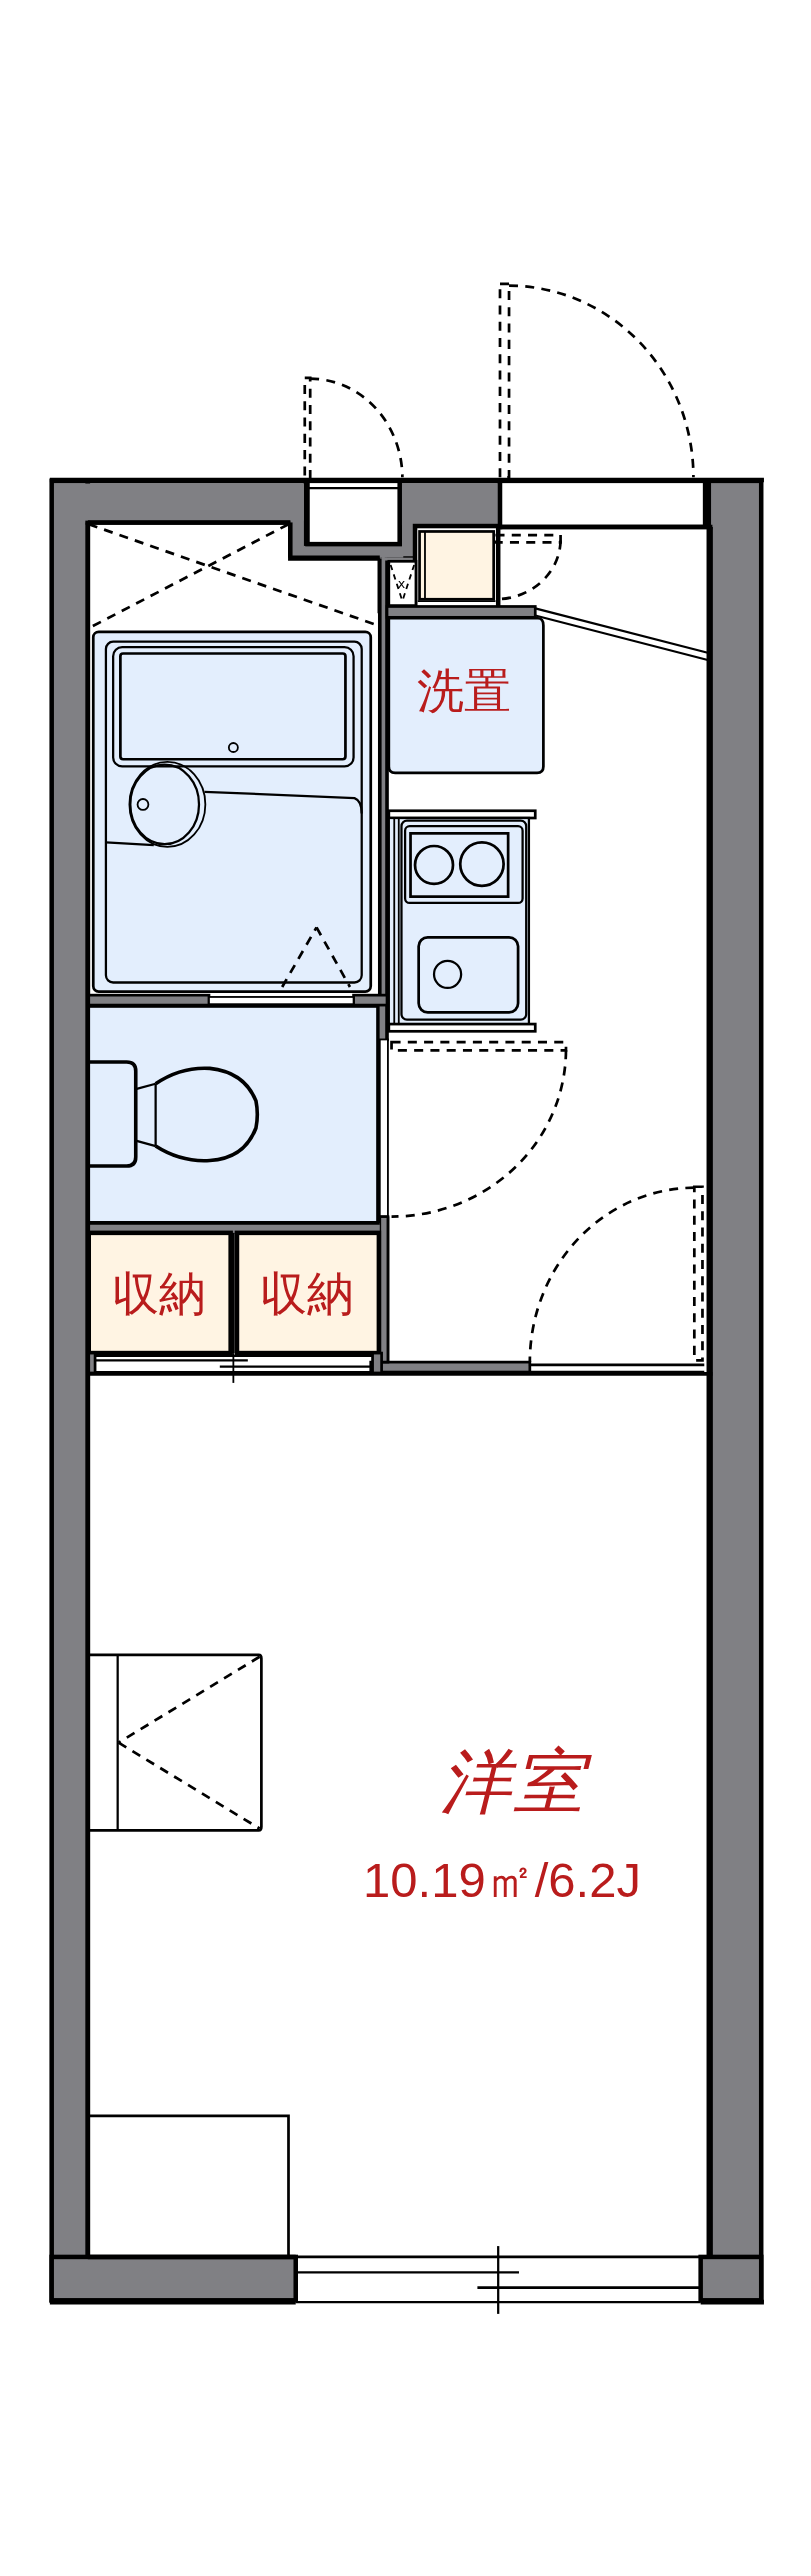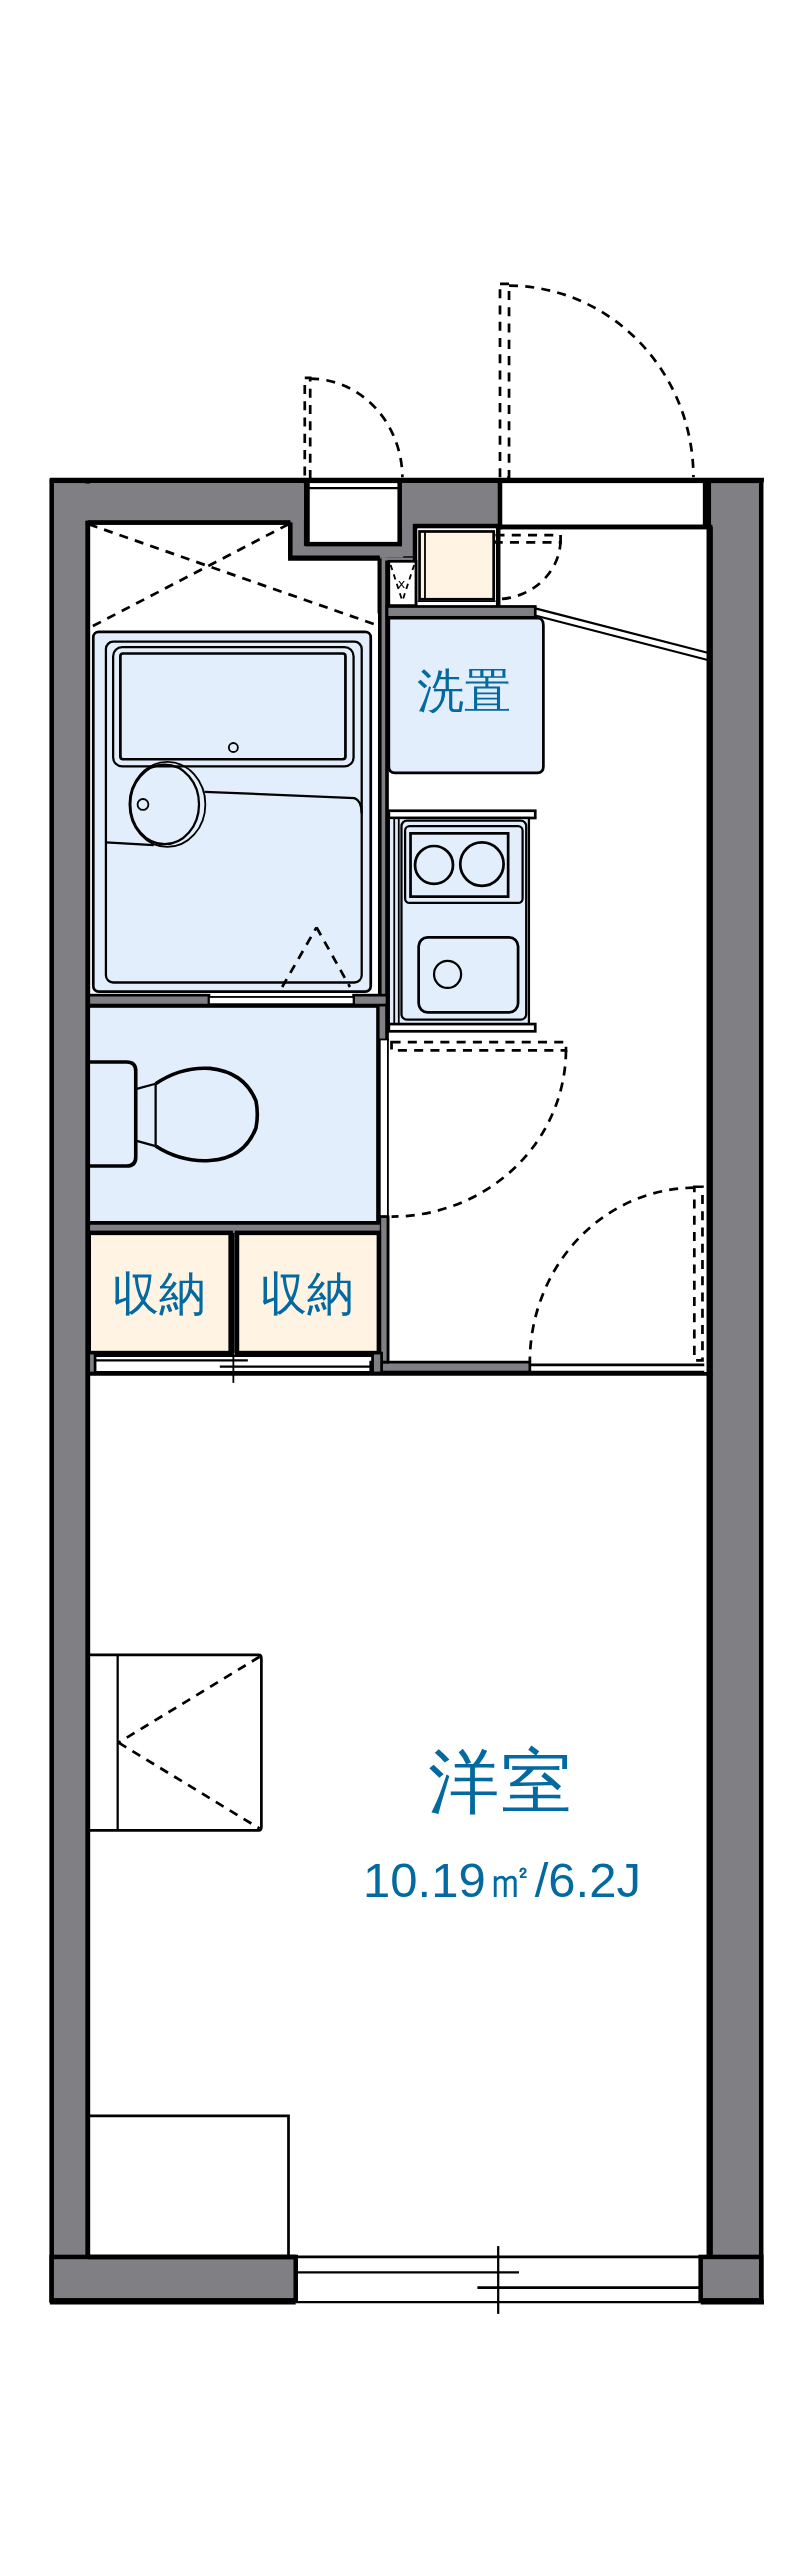--- a/index.html
+++ b/index.html
@@ -7,21 +7,21 @@
     position: relative;
     width: 812px;
     height: 2576px;
     background: #ffffff;
     overflow: hidden;
   }
   #plan { position: absolute; left: 0; top: 0; }
   .label {
     position: absolute;
     font-family: "DejaVu Sans", sans-serif;
-    color: #0369a1;
+    color: #b91c1c;
     white-space: nowrap;
     text-align: center;
     line-height: 1;
     transform: translateX(-50%);
   }
   .label.room-name { font-size: 71px; font-weight: 400; letter-spacing: 1.8px; }
   .label.room-area { font-size: 49px; font-family: "Liberation Sans", sans-serif; margin-top: 28px; }
   .label.small { font-size: 47px; }
 </style>
 </head>
@@ -218,16 +218,16 @@
       <line x1="327" y1="2547" x2="775" y2="2547" stroke="#000" stroke-width="2.5"></line>
       <line x1="551" y1="2485" x2="551" y2="2560" stroke="#000" stroke-width="2.5"></line>
       <line x1="55" y1="2547" x2="327" y2="2547" stroke="#000" stroke-width="5"></line>
       <line x1="775" y1="2547" x2="845" y2="2547" stroke="#000" stroke-width="5"></line>
     </g>
   </svg>
 
   <div class="label small" style="left:464px; top:667px;">洗置</div>
   <div class="label small" style="left:159px; top:1270px;">収納</div>
   <div class="label small" style="left:307px; top:1270px;">収納</div>
-  <div class="label room-name" style="left:501px; top:1746px;">洋室</div>
+  <div class="label room-name" style="left:513px; top:1746px;font-style:italic;">洋室</div>
   <div class="label room-area" style="left:502px; top:1828px;">10.19㎡/6.2J</div>
 </div>
 
 
 </body></html>

